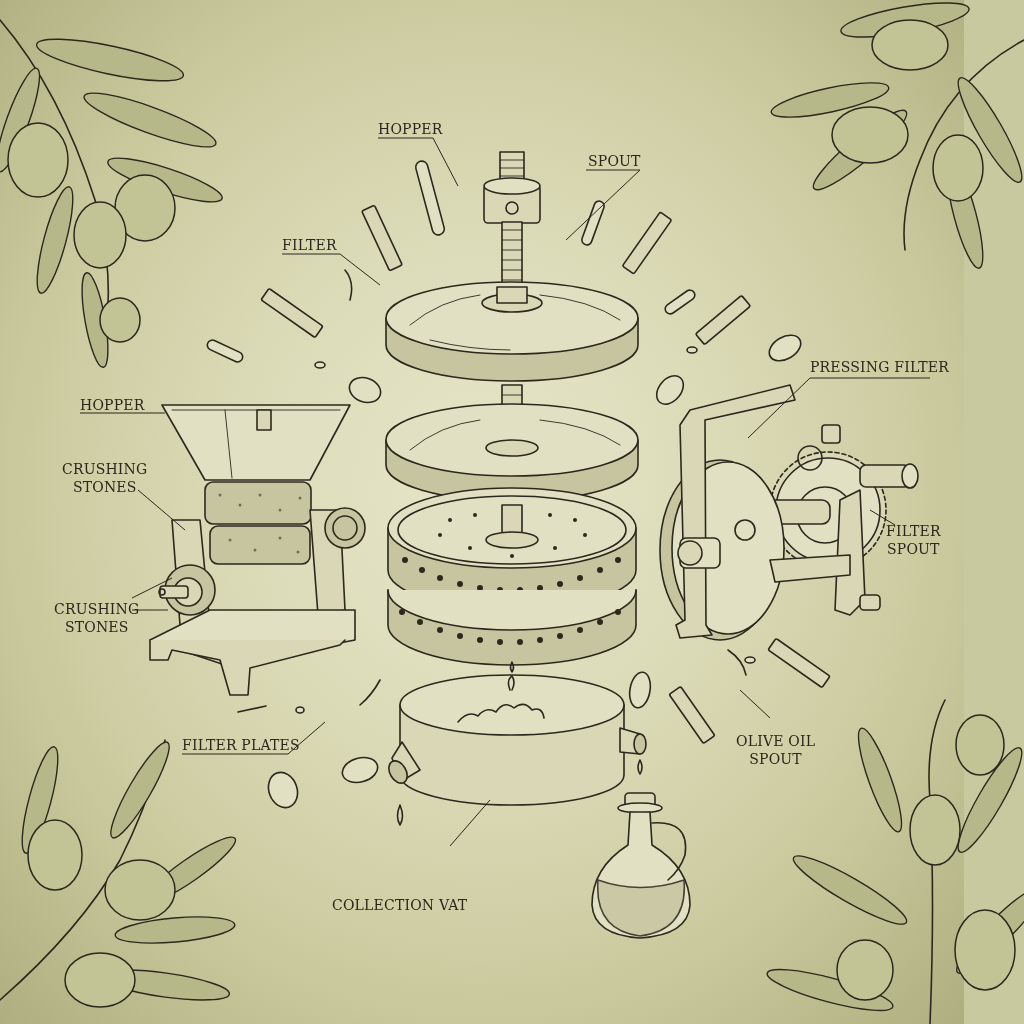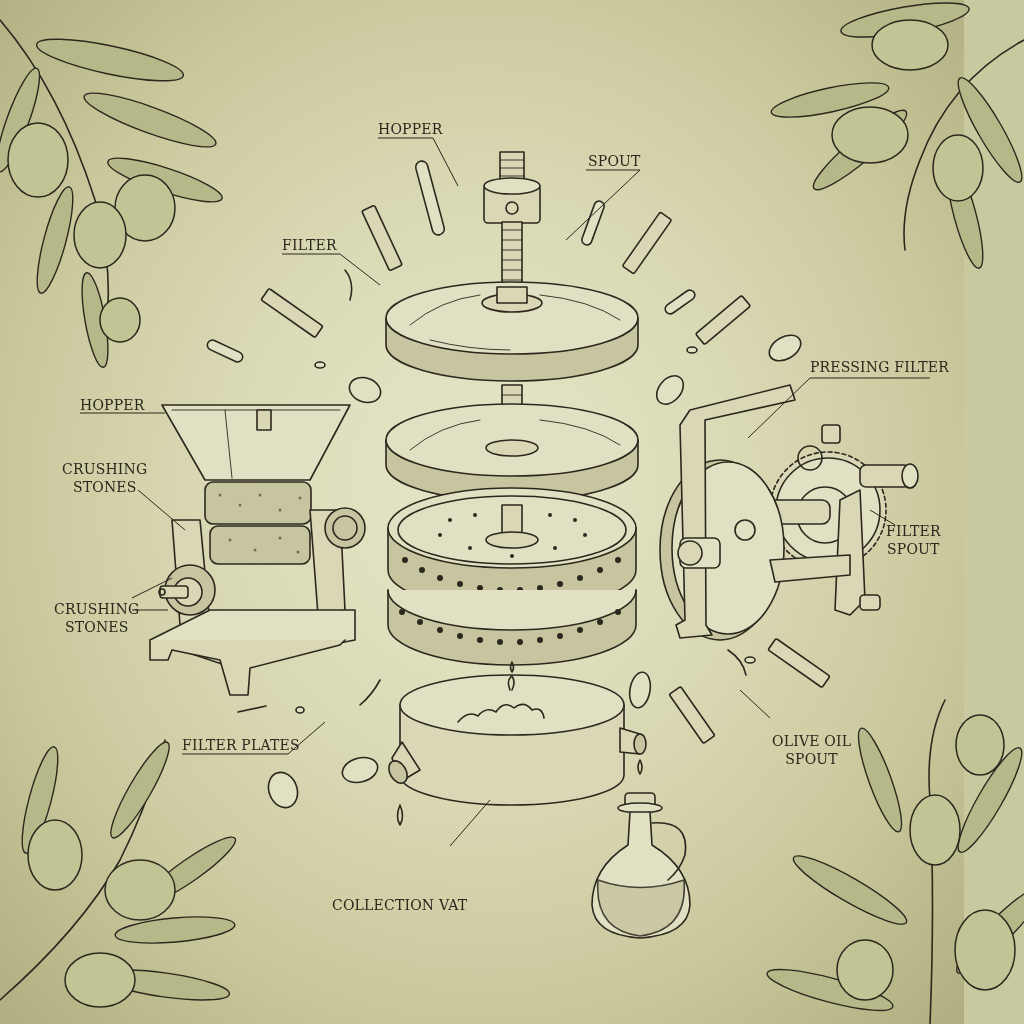--- a/index.html
+++ b/index.html
@@ -323,20 +323,20 @@
 <div class="lbl" style="left:54px; top:600px;">
   <div>CRUSHING</div>
   <div>STONES</div>
 </div>
 
 <div class="lbl" style="left:810px; top:358px;">PRESSING FILTER</div>
 <div class="lbl" style="left:886px; top:522px;">
   <div>FILTER</div>
   <div>SPOUT</div>
 </div>
-<div class="lbl" style="left:772px; top:732px;">
+<div class="lbl" style="left:736px; top:732px;">
   <div>OLIVE OIL</div>
   <div>SPOUT</div>
 </div>
 <div class="lbl" style="left:182px; top:736px;">FILTER PLATES</div>
 <div class="lbl" style="left:332px; top:896px;">COLLECTION VAT</div>
 
 </div>
 
 </body></html>

